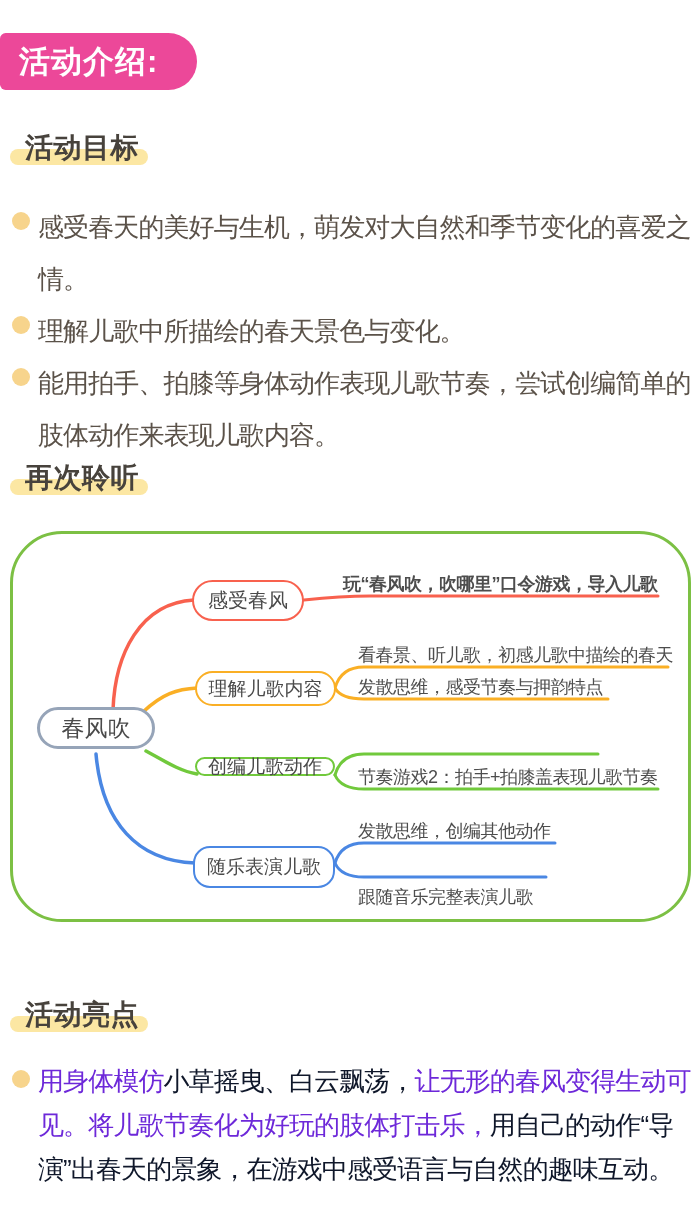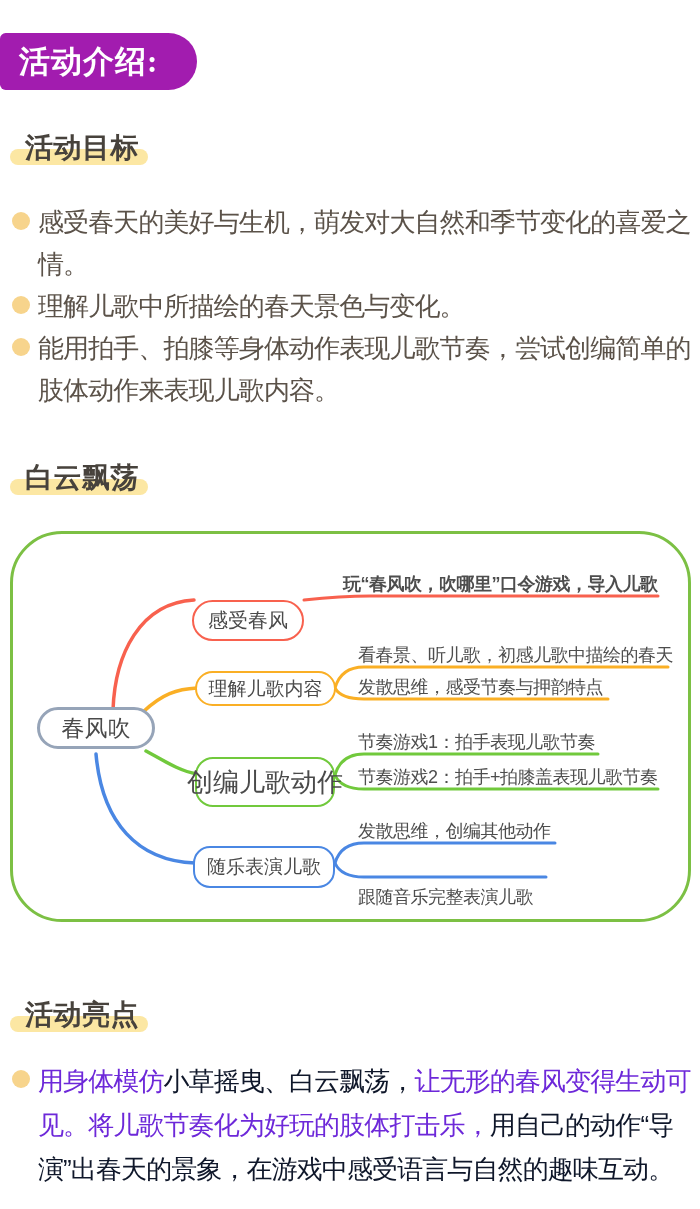--- a/index.html
+++ b/index.html
@@ -26,52 +26,52 @@
     width:calc(100% + 24px); height:16px; background:#fce7a3; border-radius:8px;
   }
   
   .bullets { position:absolute; left:12px; width:684px; }
   .brow { display:flex; align-items:flex-start; }
   .dot {
     flex:0 0 18px; width:18px; height:18px; border-radius:50%;
     background:#f7d48c; margin-top:11px; margin-right:8px;
   }
   .btxt {
-    font-size:26px; line-height:42px; letter-spacing:-0.9px;
+    font-size:26px; line-height:52px; letter-spacing:-0.9px;
     color:#5b5249; width:658px;
   }
   .seg-green { color:#6d28d9; }
   .seg-dark  { color:#0f172a; }
   
   .map {
     position:absolute; left:10px; top:531px; width:681px; height:391px;
     border:3.5px solid #7cc044; border-radius:52px; background:#fff;
   }
   .map svg { position:absolute; left:0; top:0; }
   .pill {
     position:absolute; background:#fff; border-radius:25px;
     display:flex; align-items:center; justify-content:center;
     color:#4a4a4a; white-space:nowrap; z-index:2;
   }
   .pill-root { left:24px; top:173px; width:118px; height:42px; border:3px solid #96a4b8; font-size:23px; font-weight:500; }
-  .pill-n1 { left:179px; top:46px;  width:112px; height:41px; border:2.5px solid; border-radius:21px; font-size:20px;margin-top:20px; }
+  .pill-n1 { left:179px; top:46px;  width:112px; height:41px; border:2.5px solid; border-radius:21px; font-size:20px; }
   .pill-n2 { left:182px; top:137px; width:141px; height:35px; border:2.5px solid; border-radius:18px; font-size:19px; }
-  .pill-n3 { left:182px; top:223px; width:140px; height:50px; border:2.5px solid; border-radius:18px; font-size:26px; }
+  .pill-n3 { left:182px; top:223px; width:140px; height:19px; border:2.5px solid; border-radius:18px; font-size:19px; }
   .pill-n4 { left:180px; top:312px; width:142px; height:42px; border:2.5px solid; border-radius:17px; font-size:19px; }
   .subtxt {
     position:absolute; font-size:18px; letter-spacing:-0.5px; color:#4d4d4d;
     white-space:nowrap; z-index:2;
   }
 </style>
 </head>
 <body>
 
 <div id="canvas">
 
-  <div class="badge" style="background-color: #a21caf; font-family: Liberation Serif, serif;">活动介绍:</div>
+  <div class="badge" style="background-color: #ec4899;">活动介绍:</div>
 
   <div class="heading" style="top:129px;">
     <span class="hl" style="background-color: rgb(252, 231, 163);"></span>
     <span class="ht">活动目标</span>
   </div>
 
   <div class="bullets" style="top:201px;">
     <div class="brow">
       <span class="dot" style="background-color: rgb(247, 212, 140);"></span>
       <span class="btxt">感受春天的美好与生机，萌发对大自然和季节变化的喜爱之情。</span>
@@ -81,21 +81,21 @@
       <span class="btxt">理解儿歌中所描绘的春天景色与变化。</span>
     </div>
     <div class="brow">
       <span class="dot" style="background-color: rgb(247, 212, 140);"></span>
       <span class="btxt">能用拍手、拍膝等身体动作表现儿歌节奏，尝试创编简单的肢体动作来表现儿歌内容。</span>
     </div>
   </div>
 
   <div class="heading" style="top:459px;">
     <span class="hl" style="background-color: rgb(252, 231, 163);"></span>
-    <span class="ht">白云飘荡</span>
+    <span class="ht">再次聆听</span>
   </div>
 
   <div class="map" style="border-color: rgb(124, 192, 68);">
     <svg width="674" height="384" viewBox="0 0 674 384" fill="none">
 
       <path d="M 100 176 C 102 120 127 69 181 66" stroke-width="3.5" stroke-linecap="round" stroke="#f8614e"></path>
       <path d="M 130 178 C 149 160 164 155 184 154" stroke-width="3.5" stroke-linecap="round" stroke="#faaf25"></path>
       <path d="M 133 217 C 153 228 167 237 184 240" stroke-width="3.5" stroke-linecap="round" stroke="#71c93c"></path>
       <path d="M 83 220 C 89 289 125 327 182 329" stroke-width="3.5" stroke-linecap="round" stroke="#4a87e3"></path>
 
@@ -113,21 +113,20 @@
 
     <div class="pill pill-root" style="border-color: rgb(150, 164, 184);">春风吹</div>
     <div class="pill pill-n1" style="border-color: rgb(248, 97, 78);">感受春风</div>
     <div class="pill pill-n2" style="border-color: rgb(250, 175, 37);">理解儿歌内容</div>
     <div class="pill pill-n3" style="border-color: rgb(113, 201, 60);">创编儿歌动作</div>
     <div class="pill pill-n4" style="border-color: rgb(74, 135, 227);">随乐表演儿歌</div>
 
     <div class="subtxt" style="left:330px; top:38px;font-weight:bold;">玩“春风吹，吹哪里”口令游戏，导入儿歌</div>
     <div class="subtxt" style="left:345px; top:109px;">看春景、听儿歌，初感儿歌中描绘的春天</div>
     <div class="subtxt" style="left:345px; top:141px;">发散思维，感受节奏与押韵特点</div>
-    <div class="subtxt" style="left:345px; top:196px;">节奏游戏1：拍手表现儿歌节奏</div>
     <div class="subtxt" style="left:345px; top:231px;">节奏游戏2：拍手+拍膝盖表现儿歌节奏</div>
     <div class="subtxt" style="left:345px; top:285px;">发散思维，创编其他动作</div>
     <div class="subtxt" style="left:345px; top:319px;margin-top:32px;">跟随音乐完整表演儿歌</div>
   </div>
 
   <div class="heading" style="top:996px;">
     <span class="hl" style="background-color: rgb(252, 231, 163);"></span>
     <span class="ht">活动亮点</span>
   </div>
 

